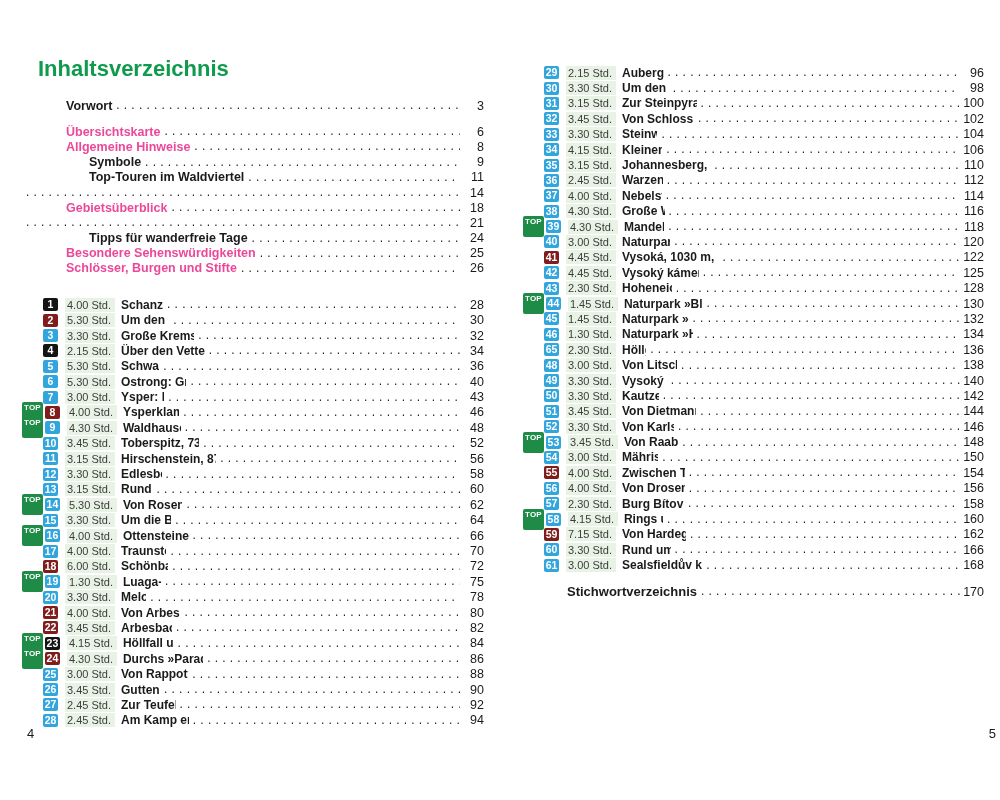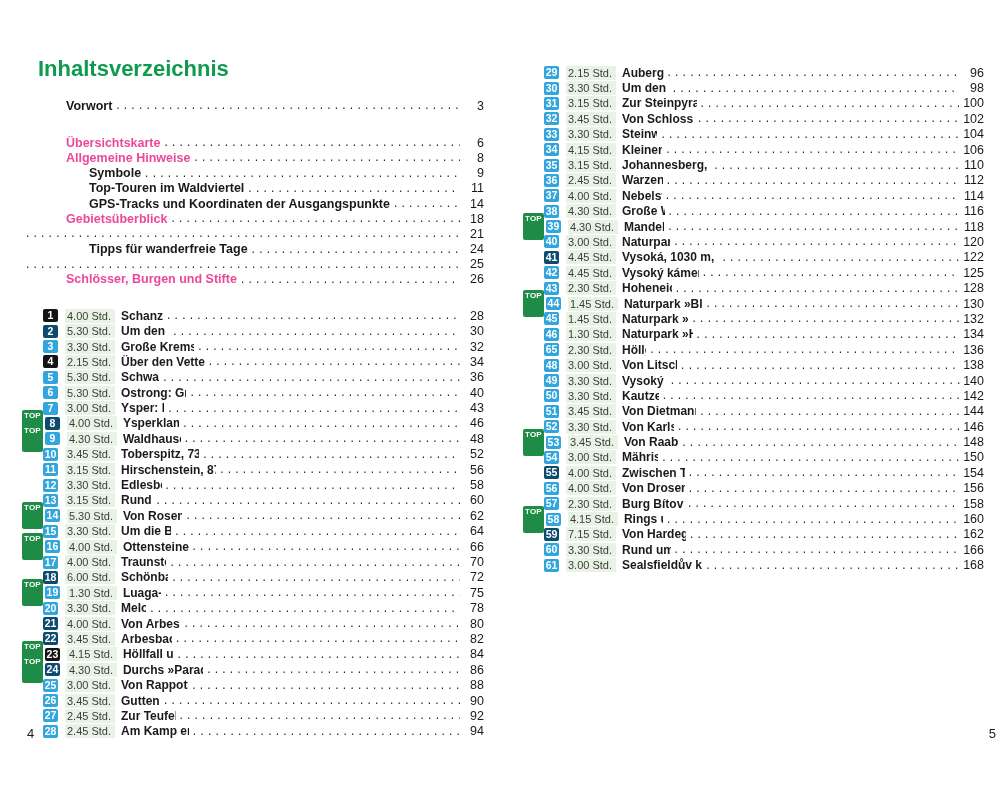--- a/index.html
+++ b/index.html
@@ -24,36 +24,36 @@
     letter-spacing:4.2px;
   }
   .page-ref{flex:0 0 auto;font-size:12.5px;text-align:right;min-width:22px;}
 
   
   #front-matter{margin-top:16px;}
   .fm-row{height:15.2px;}
   .fm-label{font-weight:bold;font-size:12.5px;padding-left:44px;}
   .fm-label.indent{padding-left:67px;}
   .fm-label.green{color:#ec4899;}
-  .fm-row.gap-after{margin-bottom:22px;}
+  .fm-row.gap-after{margin-bottom:11px;}
 
   
   #tours-left{margin-top:21px;}
   .badge-area{flex:0 0 36px;display:flex;justify-content:flex-end;align-items:center;gap:2px;}
   .top-badge{
     display:inline-block;background:#1e8c46;color:#fff;font-weight:bold;
-    font-size:8px;line-height:11px;height:27px;padding:0 2px;border-radius:2px;
+    font-size:8px;line-height:11px;height:21px;padding:0 2px;border-radius:2px;
     letter-spacing:0.2px;
   }
   .num-badge{
     display:inline-block;width:15px;height:13px;line-height:13px;border-radius:2px;
     color:#fff;font-weight:bold;font-size:10.5px;text-align:center;flex:0 0 auto;
   }
   .num-badge.blue{background:#31a5dc;}
-  .num-badge.red{background:#0c4a6e;}
+  .num-badge.red{background:#7f1d1d;}
   .num-badge.black{background:#141414;}
   .duration{
     flex:0 0 auto;width:46px;margin-left:7px;padding:1px 2px;
     background:#e9f3e5;font-size:11px;color:#3c3c3c;
   }
   .tour-title{font-weight:bold;font-size:12px;margin-left:6px;overflow:hidden;text-overflow:clip;}
 
   
   .index-row{margin-top:11px;}
   .index-label{font-weight:bold;font-size:13px;padding-left:44px;}
@@ -88,39 +88,39 @@
         <span class="fm-label indent">Symbole</span>
         <span class="leader"></span>
         <span class="page-ref">9</span>
       </div>
       <div class="toc-row fm-row">
         <span class="fm-label indent">Top-Touren im Waldviertel</span>
         <span class="leader"></span>
         <span class="page-ref">11</span>
       </div>
       <div class="toc-row fm-row">
-        <span class="fm-label indent">GPS-Tracks und Koordinaten der Ausgangspunkte</span>
         <span class="leader"></span>
         <span class="page-ref">14</span>
       </div>
       <div class="toc-row fm-row">
         <span class="fm-label green">Gebietsüberblick</span>
         <span class="leader"></span>
         <span class="page-ref">18</span>
       </div>
       <div class="toc-row fm-row">
         <span class="leader"></span>
         <span class="page-ref">21</span>
       </div>
       <div class="toc-row fm-row">
         <span class="fm-label indent">Tipps für wanderfreie Tage</span>
         <span class="leader"></span>
         <span class="page-ref">24</span>
       </div>
       <div class="toc-row fm-row">
+        <span class="fm-label green">Besondere Sehenswürdigkeiten</span>
         <span class="leader"></span>
         <span class="page-ref">25</span>
       </div>
       <div class="toc-row fm-row">
         <span class="fm-label green">Schlösser, Burgen und Stifte</span>
         <span class="leader"></span>
         <span class="page-ref">26</span>
       </div>
     </div>
   <div id="tours-left">
@@ -683,16 +683,21 @@
       <div class="toc-row">
         <span class="badge-area">
           <span class="num-badge blue">61</span>
         </span>
         <span class="duration">3.00 Std.</span>
         <span class="tour-title">Sealsfieldův kámen (Sealsfield-Stein), 373 m</span>
         <span class="leader"></span>
         <span class="page-ref">168</span>
       </div>
     </div>
+  <div class="toc-row index-row">
+    <span class="index-label">Stichwortverzeichnis</span>
+    <span class="leader"></span>
+    <span class="page-ref">170</span>
+  </div>
 </div>
 
 <div class="folio" id="folio-left">4</div>
 <div class="folio" id="folio-right">5</div>
 
 </body></html>

